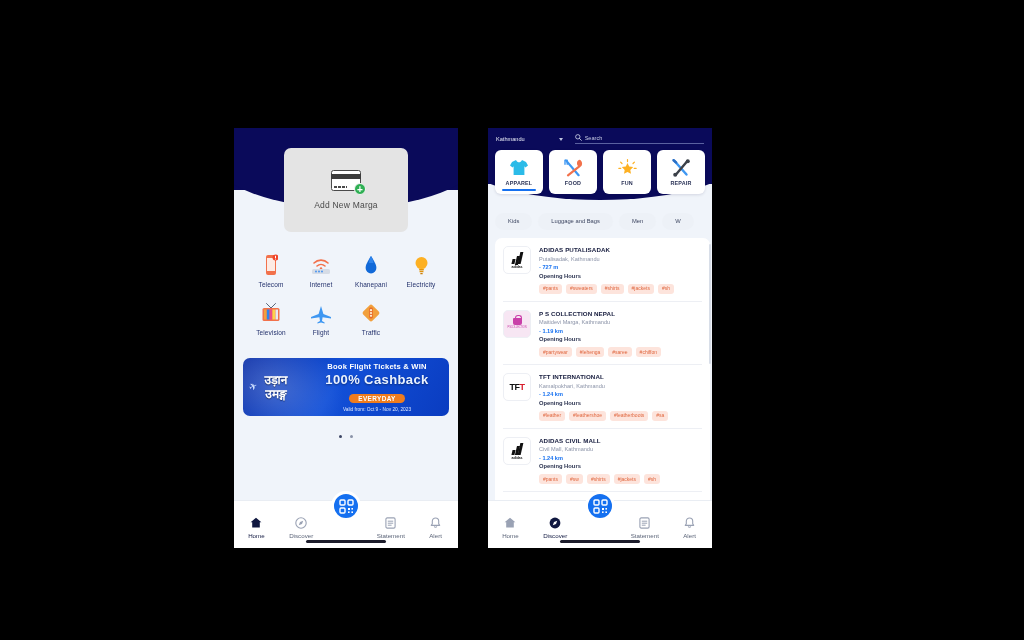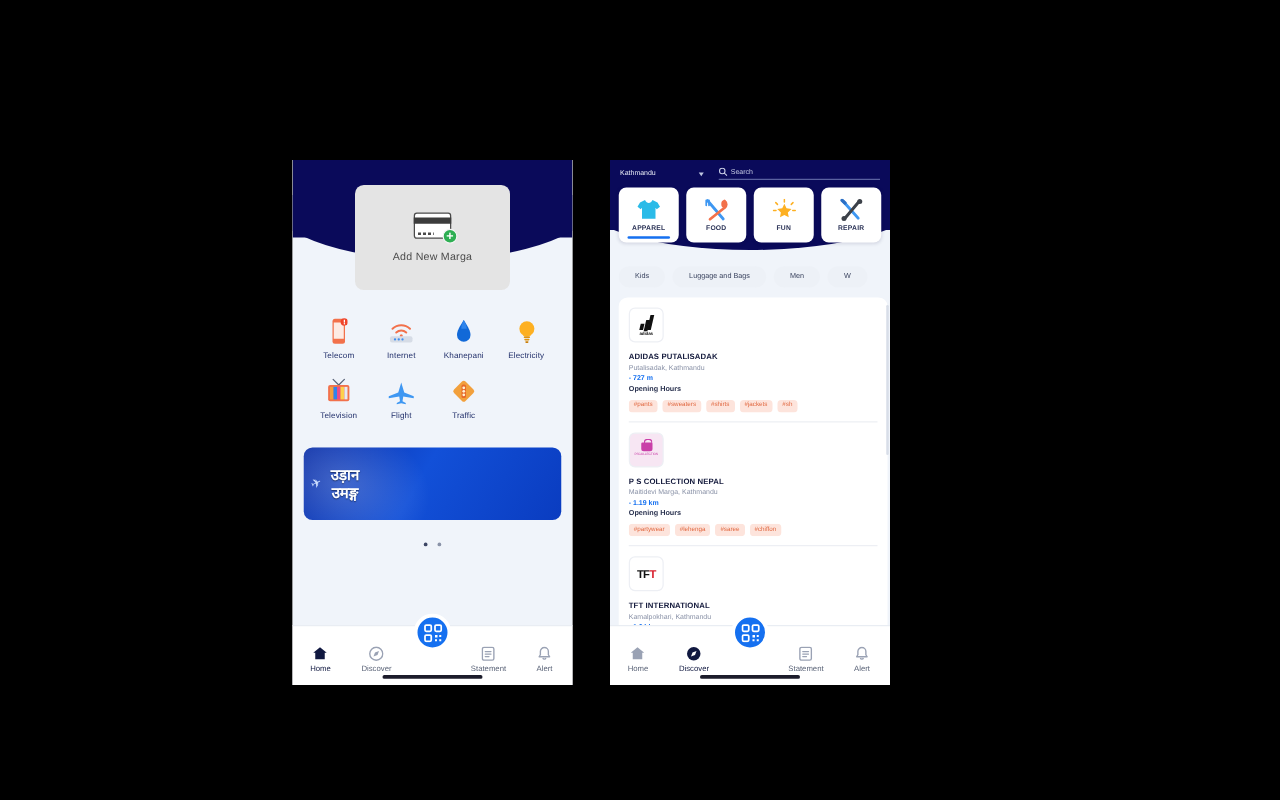--- a/index.html
+++ b/index.html
@@ -205,21 +205,21 @@
     flex: none; height: 17px; padding: 0 13px; border-radius: 10px;
     background: #EDF1F7; display: flex; align-items: center;
     font-size: 5.8px; color: #3C4560; white-space: nowrap;
   }
 
   .list {
     position: absolute; left: 7px; top: 110px; width: 215px; bottom: 0;
     background: #fff; border-radius: 7px 7px 0 0; overflow: hidden; z-index: 5;
     padding: 0 8px;
   }
-  .mrow { display: flex; gap: 8px; padding: 8px 0 7px; border-bottom: .7px solid #EDEFF4; flex-direction: column; }
+  .mrow { display: flex; gap: 8px; padding: 8px 0 7px; border-bottom: .7px solid #EDEFF4; }
   .logo {
     width: 28px; height: 28px; flex: none; border-radius: 5px;
     border: .7px solid #EDEFF4; display: flex; align-items: center;
     justify-content: center; overflow: hidden; background: #fff;
   }
   .logo.pink { background: #F7E6F3; }
   .m-info { flex: 1; min-width: 0; }
   .m-name { font-size: 6.2px; font-weight: bold; color: #151B3D; letter-spacing: .1px; }
   .m-addr { font-size: 5.6px; color: #8B93A8; margin-top: 2.5px; }
   .m-dist { font-size: 5.6px; color: #1570F0; font-weight: bold; margin-top: 2.5px; }
@@ -358,20 +358,26 @@
           <div class="svc"></div>
         </div>
       </div>
 
       <div class="banner">
         <div class="banner-left">
           <span class="plane-mini">✈</span>
           <div class="dev">उड़ान</div>
           <div class="dev">उमङ्ग</div>
         </div>
+        <div class="banner-right">
+          <div class="b-l1">Book Flight Tickets &amp; WIN</div>
+          <div class="b-l2">100% Cashback</div>
+          <div class="b-pill">EVERYDAY</div>
+          <div class="b-l4">Valid from: Oct 9 - Nov 20, 2023</div>
+        </div>
       </div>
 
       <div class="dots">
         <span class="dot on"></span>
         <span class="dot"></span>
       </div>
 
       <div class="tabbar">
         <div class="tab active">
           <div class="tab-glyph">

